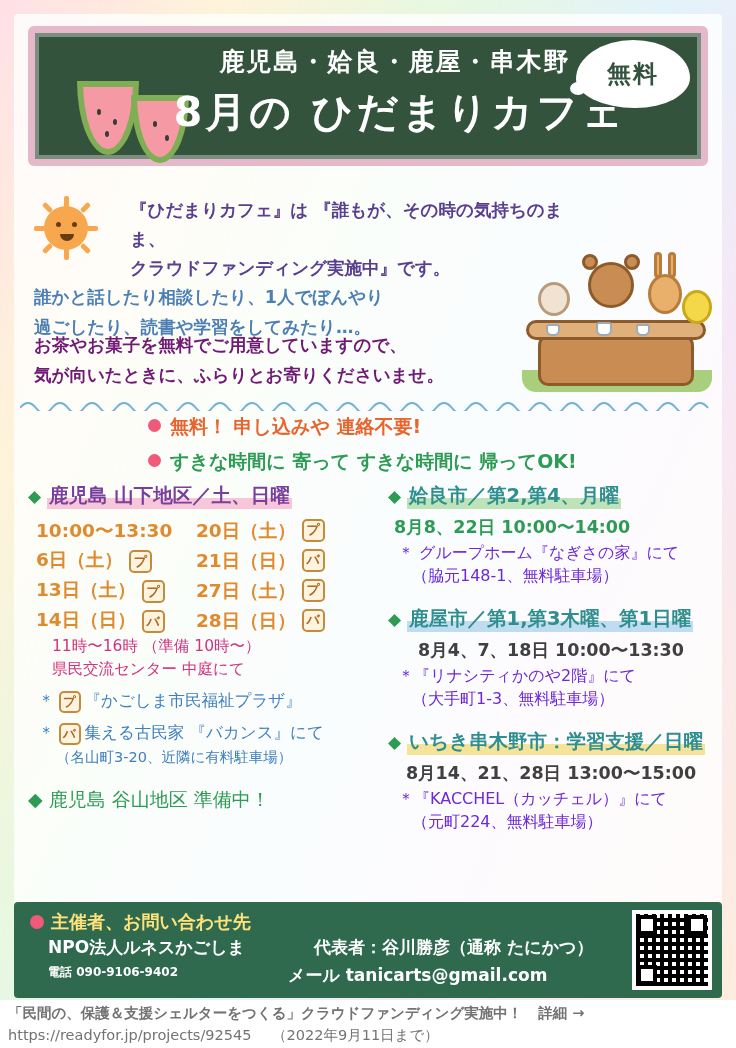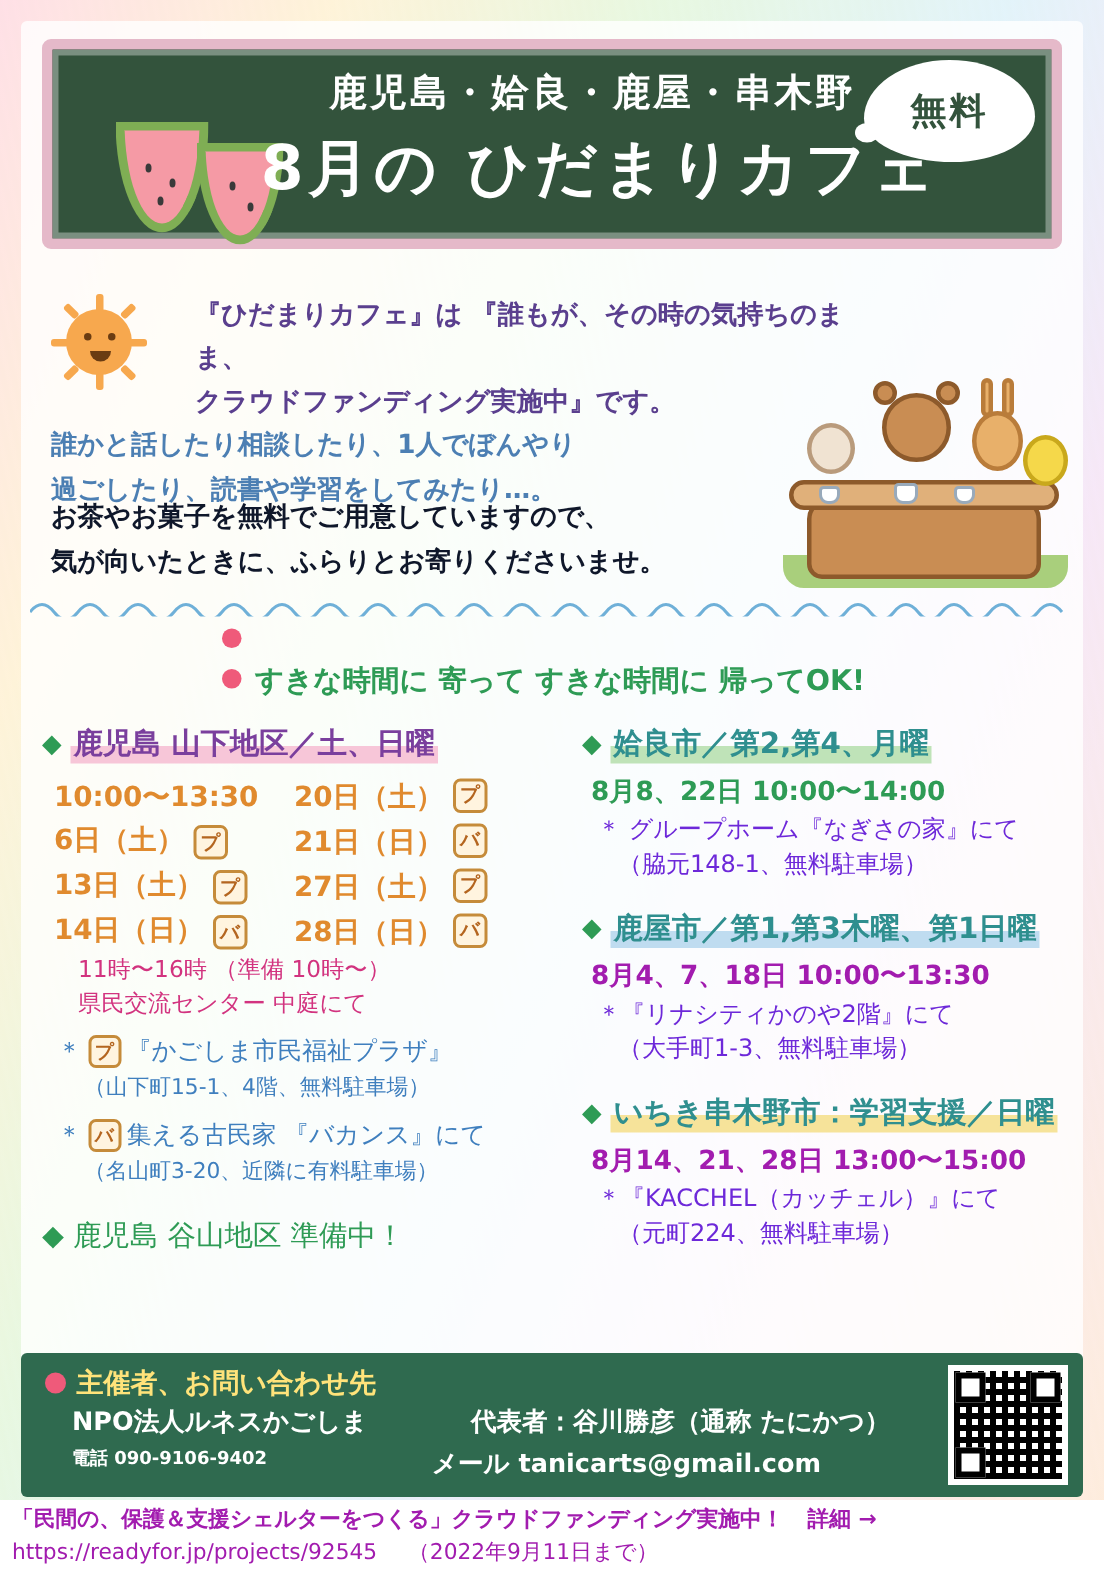--- a/index.html
+++ b/index.html
@@ -72,21 +72,21 @@
   .intro {
     position: absolute; left: 130px; top: 196px; width: 440px;
     color: #5a3f8e; font-size: 17.5px; line-height: 29px; font-weight: bold;
   }
   .intro2 {
     position: absolute; left: 34px; top: 262px; width: 520px;
     color: #4c7fb3; font-size: 17.5px; line-height: 30px; font-weight: bold; margin-top: 20px;
   }
   .intro3 {
     position: absolute; left: 34px; top: 330px; width: 530px;
-    color: #0f172a; font-size: 17.5px; line-height: 30px; font-weight: bold;
+    color: #701a75; font-size: 17.5px; line-height: 30px; font-weight: bold;
   }
 
   
   .illus {
     position:absolute; right: 20px; top: 246px; width: 200px; height: 150px;
   }
   .stump { position:absolute; left:22px; top:86px; width:156px; height:54px; background:#c98d53; border-radius:14px 14px 10px 10px; border:3px solid #8d5a2b;}
   .tabletop { position:absolute; left:10px; top:74px; width:180px; height:20px; background:#e0b07a; border-radius:10px; border:3px solid #8d5a2b;}
   .animal { position:absolute; border-radius:50%; }
   .grass { position:absolute; left:6px; top:124px; width:190px; height:22px; background:#a9cf7c; border-radius:0 0 14px 14px; }
@@ -130,21 +130,21 @@
   .note .sm { font-size:14.5px; }
   .note-tag { display:inline-flex; align-items:center; justify-content:center;
     width:22px; height:22px; border:2px solid #c58b3a; border-radius:5px; background:#fff4df;
     color:#b4651f; font-size:12.5px; font-weight:bold; vertical-align:middle; margin:0 4px; }
 
   .prep { margin-top: 18px; color:#2e9b55; font-size:19px; font-weight:normal; }
 
   
   .rblock { margin-bottom: 18px; }
   .rdate { color:#2e9b55; font-size:17.5px; font-weight:bold; margin:4px 0 2px 6px; }
-  .rdate.org { color:#a21caf; }
+  .rdate.org { color:#404040;text-align:center; }
   .rplace { color:#6d28d9; font-size:16px; line-height:23px; margin-left:10px; }
 
   
   .footer {
     position:absolute; left: 14px; top: 902px; width: 708px; height: 96px;
     background:#2f6a4f; border-radius:4px; color:#fff;
   }
   .f-head { position:absolute; left: 16px; top: 8px; font-size:18px; font-weight:bold; color:#ffe37a; display:flex; align-items:center;}
   .f-dot { width:14px; height:14px; border-radius:50%; background:#ef5a7a; margin-right:7px; }
   .f-l1 { position:absolute; left: 34px; top: 34px; font-size:17px; font-weight:bold; }
@@ -154,21 +154,21 @@
   .qr { position:absolute; right: 10px; top: 8px; width: 80px; height: 80px; background:#fff; }
   .qr-inner { position:absolute; inset:4px; background:
      repeating-linear-gradient(90deg,#000 0 4px,#fff 4px 8px),
      repeating-linear-gradient(0deg,#000 0 4px,#fff 4px 8px);
      background-blend-mode: multiply; }
   .qr-eye { position:absolute; width:20px; height:20px; border:4px solid #000; background:#fff; }
 
   
   .strip {
     position:absolute; left: 0; top: 1000px; width: 736px; height: 48px;
-    background:#ffffff; color:#a21caf; font-size:14.5px; line-height:22px;
+    background:#ffffff; color:#737373; font-size:14.5px; line-height:22px;
     padding: 2px 8px;
   }
   .strip .l1 { font-weight:bold; }
   .strip .l2 { }
   .arrow { margin-left: 16px; }
 
   .wave-top { position:absolute; left:20px; top:396px; width:690px; }
 </style>
 </head>
 <body>
@@ -238,20 +238,21 @@
 
 <div class="wave-top">
   <svg width="690" height="14" viewBox="0 0 690 14">
       <path d="M0 11 Q8 1 16 11 T32 11 T48 11 T64 11 T80 11 T96 11 T112 11 T128 11 T144 11 T160 11 T176 11 T192 11 T208 11 T224 11 T240 11 T256 11 T272 11 T288 11 T304 11 T320 11 T336 11 T352 11 T368 11 T384 11 T400 11 T416 11 T432 11 T448 11 T464 11 T480 11 T496 11 T512 11 T528 11 T544 11 T560 11 T576 11 T592 11 T608 11 T624 11 T640 11 T656 11 T672 11 T688 11" fill="none" stroke="#6fb0d8" stroke-width="2"></path>
     </svg>
 </div>
 
 <div class="bullets">
   <div class="bullet-row">
     <span class="dot"></span>
+    <span class="b1">無料！ 申し込みや 連絡不要!</span>
   </div>
   <div class="bullet-row">
     <span class="dot"></span>
     <span class="b2">すきな時間に 寄って  すきな時間に 帰ってOK!</span>
   </div>
 </div>
 
 <div class="colL">
   <div class="sect-head">
     <span class="diamond">◆</span>
@@ -287,21 +288,20 @@
           <span class="tag">バ</span>
         </div>
     </div>
   </div>
 
   <div class="sub-line">11時〜16時 （準備 10時〜）</div>
   <div class="sub-line">県民交流センター 中庭にて</div>
 
   <div class="note">
     ＊<span class="note-tag">プ</span><span>『かごしま市民福祉プラザ』</span>
-    <div class="sm" style="margin-left:18px">（山下町15-1、4階、無料駐車場）</div>
   </div>
   <div class="note">
     ＊<span class="note-tag">バ</span><span>集える古民家 『バカンス』にて</span>
     <div class="sm" style="margin-left:18px">（名山町3-20、近隣に有料駐車場）</div>
   </div>
 
   <div class="prep">
     ◆ <span>鹿児島 谷山地区 準備中！</span>
   </div>
 </div>

